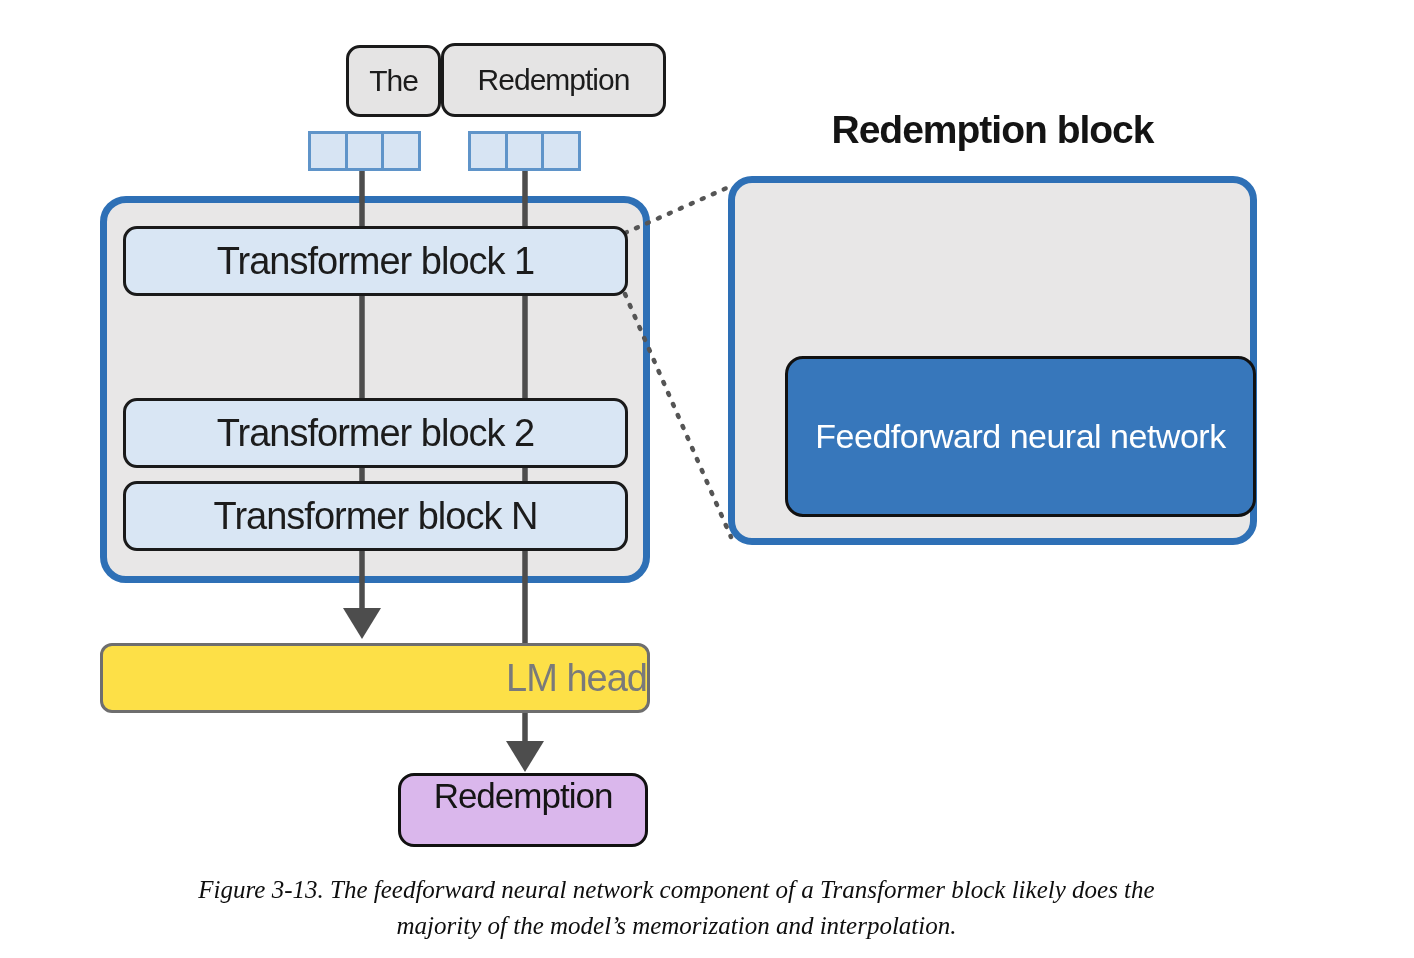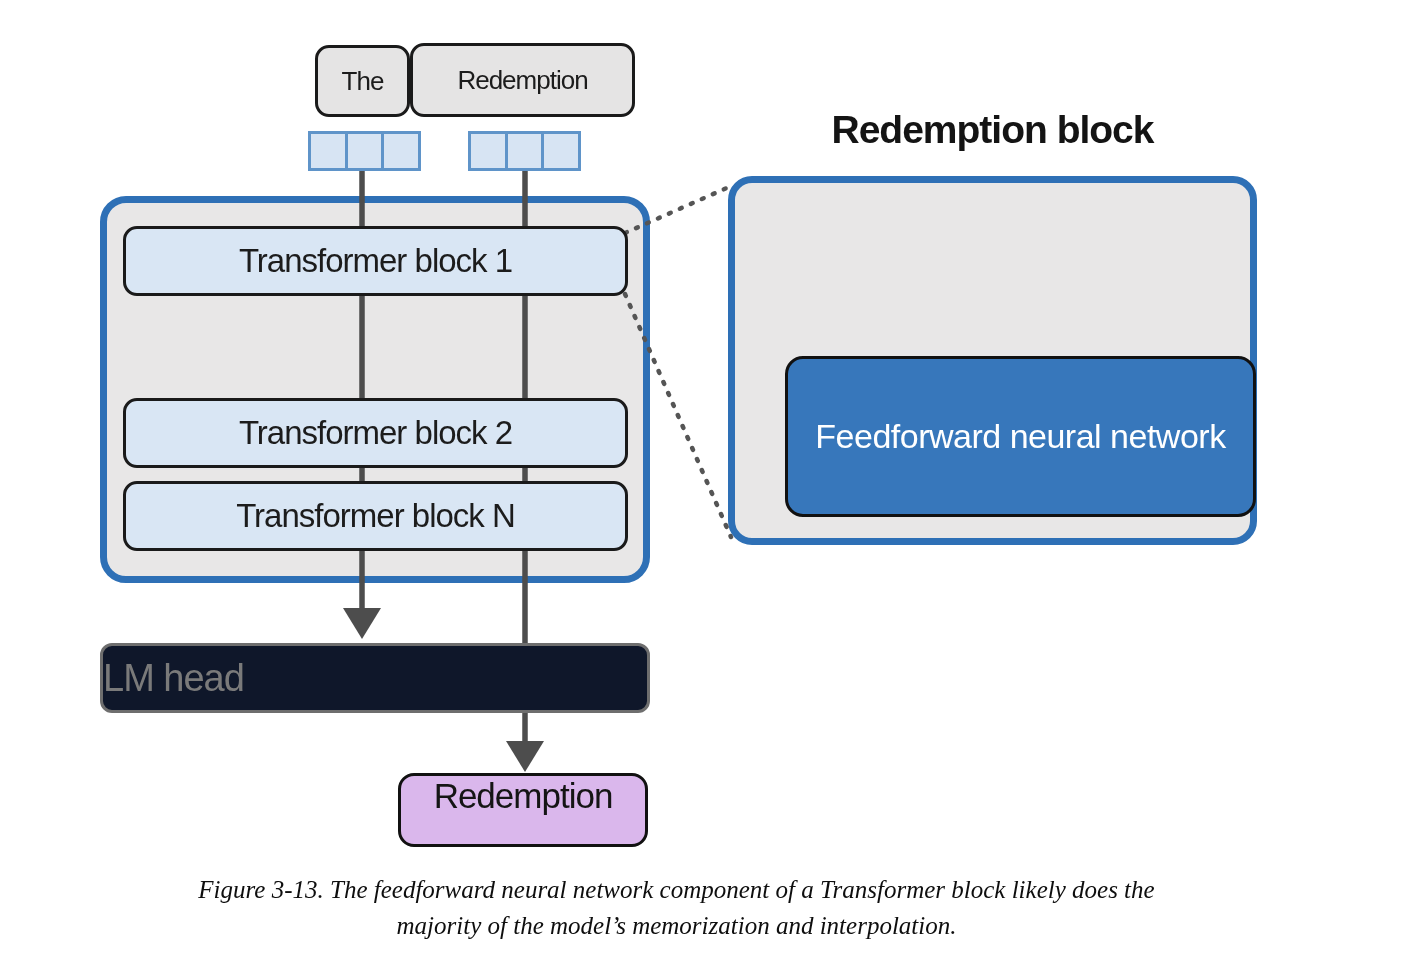--- a/index.html
+++ b/index.html
@@ -17,46 +17,48 @@
     background:#e8e7e7;
     border-radius:26px;
     z-index:1;
   }
   
   .token{
     background:#e5e4e4;
     border:3.5px solid #1a1a1a;
     border-radius:14px;
     display:flex;align-items:center;justify-content:center;
-    font-size:26px;color:#1c1c1c;letter-spacing:-1px;
+    font-size:30px;color:#1c1c1c;letter-spacing:-1px;
     z-index:3;
+    margin-left:31px;
   }
   
   .vec{display:flex;z-index:3;}
   .vec .cell{
     width:40px;height:40px;box-sizing:border-box;
     border:3.5px solid #5f94c9;background:#d7e4f3;
   }
   .vec .cell + .cell{margin-left:-3.5px;}
   
   .tblock{
     background:#d9e6f4;
     border:3.5px solid #1a1a1a;
     border-radius:14px;
     display:flex;align-items:center;justify-content:center;
-    font-size:33px;color:#1c1c1c;letter-spacing:-1px;
+    font-size:38px;color:#1c1c1c;letter-spacing:-1px;
     z-index:3;
   }
   .lmhead{
-    background:#0f172a;
+    background:#fde047;
     border:3.5px solid #6e6e6e;
     border-radius:12px;
-    display:flex;align-items:center;justify-content:flex-start;
+    display:flex;align-items:center;justify-content:flex-end;
     font-size:38px;color:#7a7a7a;letter-spacing:-1px;
     z-index:3;
+    padding-left:35px;
   }
   .redemption{
     background:#dab7ec;
     border:3.5px solid #111111;
     border-radius:16px;
     display:flex;justify-content:center;
     font-size:35px;color:#151515;letter-spacing:-1px;
     z-index:3;
   }
   .ffn{

